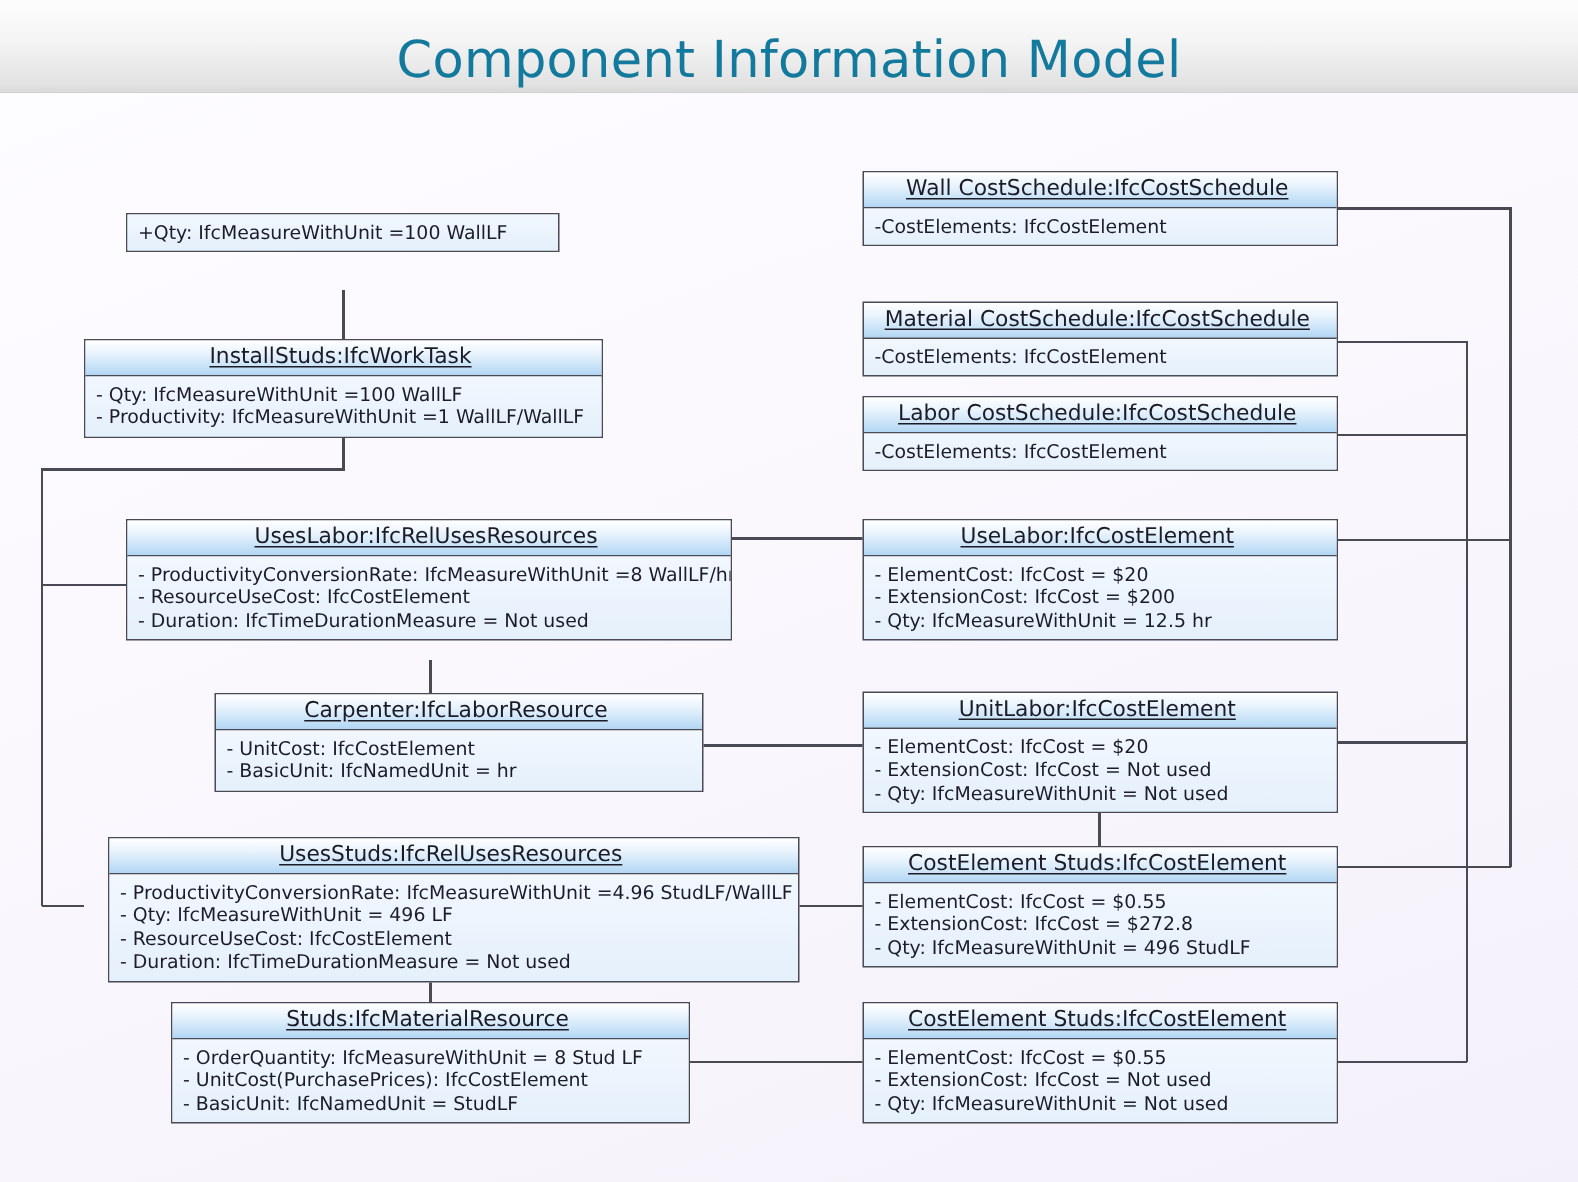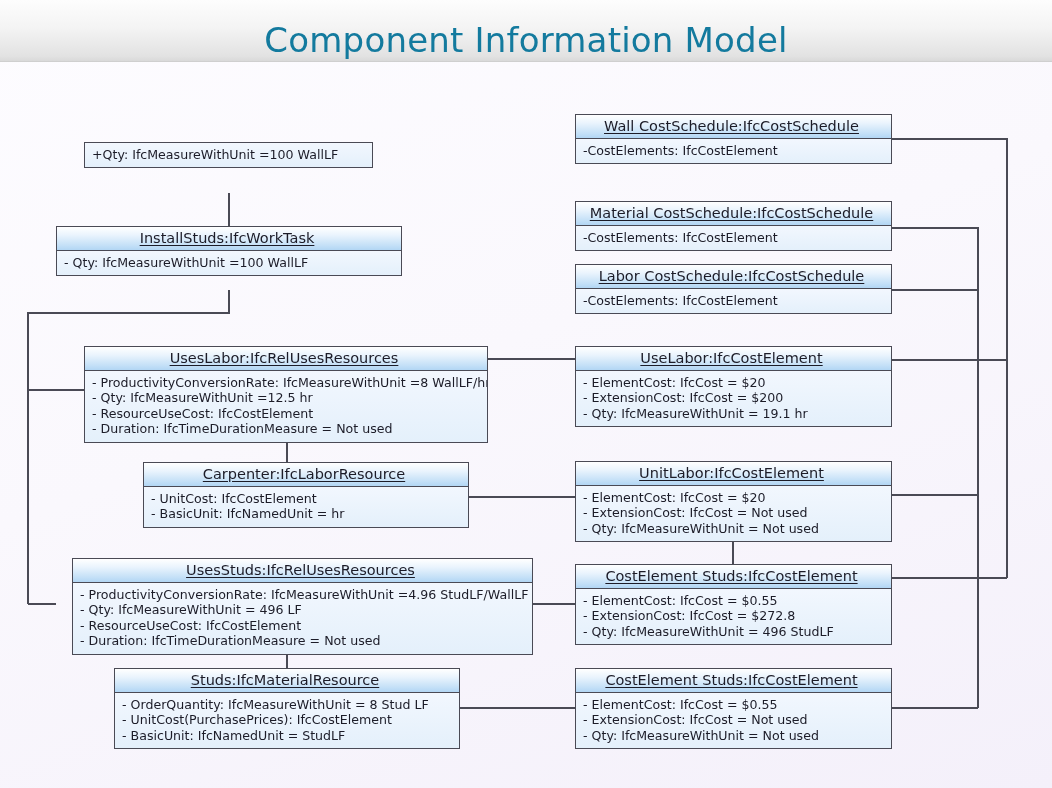--- a/index.html
+++ b/index.html
@@ -139,28 +139,28 @@
   <div class="uml" style="left:84px; top:142px; width:289px;">
     <div class="uml-body">
       <div>+Qty: IfcMeasureWithUnit =100 WallLF</div>
     </div>
   </div>
 
   <div class="uml" style="left:56px; top:226px; width:346px;">
     <div class="uml-head"><span>InstallStuds:IfcWorkTask</span></div>
     <div class="uml-body">
       <div>- Qty: IfcMeasureWithUnit =100 WallLF</div>
+      <div>- Productivity: IfcMeasureWithUnit =1 WallLF/WallLF</div>
     </div>
   </div>
 
   <div class="uml" style="left:84px; top:346px; width:404px;">
     <div class="uml-head"><span>UsesLabor:IfcRelUsesResources</span></div>
     <div class="uml-body">
       <div>- ProductivityConversionRate: IfcMeasureWithUnit =8 WallLF/hr</div>
-      <div>- Qty: IfcMeasureWithUnit =12.5 hr</div>
       <div>- ResourceUseCost: IfcCostElement</div>
       <div>- Duration: IfcTimeDurationMeasure = Not used</div>
     </div>
   </div>
 
   <div class="uml" style="left:143px; top:462px; width:326px;">
     <div class="uml-head"><span>Carpenter:IfcLaborResource</span></div>
     <div class="uml-body">
       <div>- UnitCost: IfcCostElement</div>
       <div>- BasicUnit: IfcNamedUnit = hr</div>
@@ -205,21 +205,21 @@
     <div class="uml-body">
       <div>-CostElements: IfcCostElement</div>
     </div>
   </div>
 
   <div class="uml" style="left:575px; top:346px; width:317px;">
     <div class="uml-head"><span>UseLabor:IfcCostElement</span></div>
     <div class="uml-body">
       <div>- ElementCost: IfcCost = $20</div>
       <div>- ExtensionCost: IfcCost = $200</div>
-      <div>- Qty: IfcMeasureWithUnit = 19.1 hr</div>
+      <div>- Qty: IfcMeasureWithUnit = 12.5 hr</div>
     </div>
   </div>
 
   <div class="uml" style="left:575px; top:461px; width:317px;">
     <div class="uml-head"><span>UnitLabor:IfcCostElement</span></div>
     <div class="uml-body">
       <div>- ElementCost: IfcCost = $20</div>
       <div>- ExtensionCost: IfcCost = Not used</div>
       <div>- Qty: IfcMeasureWithUnit = Not used</div>
     </div>

